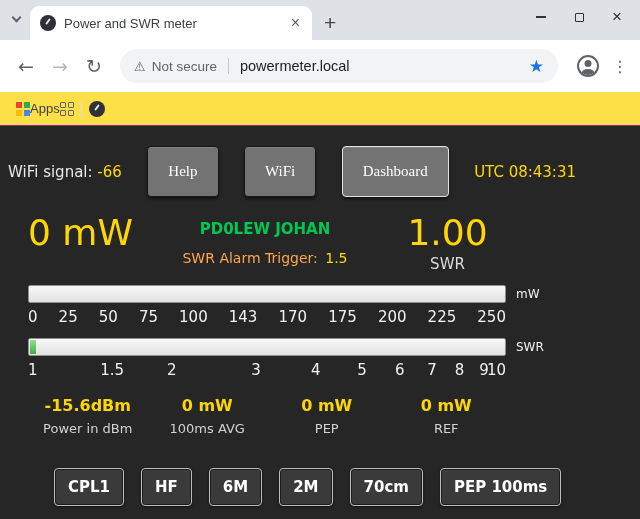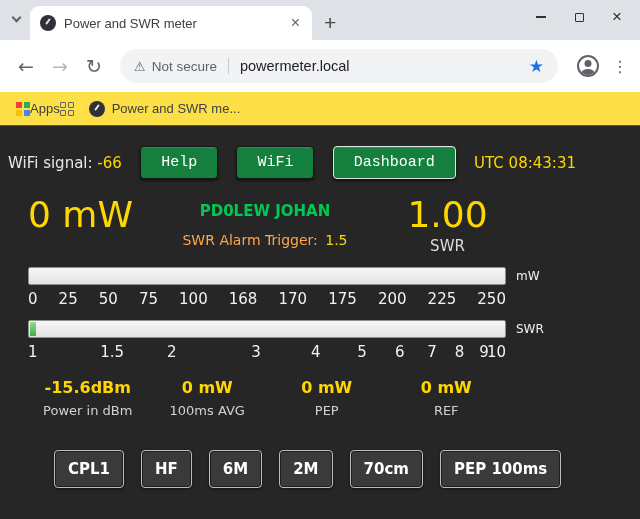--- a/index.html
+++ b/index.html
@@ -45,21 +45,21 @@
   .squares i { border:1.5px solid #5f6368; border-radius:1px; }
   .bm-divider { width:1px; height:18px; background:#dadce0; margin:0 7px; }
   .bm-label { font-size:13px; color:#3c4043; white-space:nowrap; cursor:pointer; }
   .bookmark { display:flex; align-items:center; gap:7px; cursor:pointer; }
 
   
   .content { flex:1; background:#262626; color:#eee; font-family:"DejaVu Sans", sans-serif; overflow:hidden; }
   .ctl-row { display:flex; align-items:center; margin:20px 64px 0 8px; justify-content:space-between; }
   .wifi { font-size:15px; color:#e8e8e8; white-space:nowrap; }
   .wifi b { color:var(--accent-yellow,#ffd700); font-weight:normal; }
-  .btn { background:#15803d; color:#fff; border:1px solid #171717; border-radius:4px; padding:7px 20px; font-size:15px; font-family:Liberation Mono, monospace; cursor:pointer;
+  .btn { background:#737373; color:#fff; border:1px solid #171717; border-radius:4px; padding:16px 20px; font-size:15px; font-family:Liberation Serif, serif; cursor:pointer;
          box-shadow:0 2px 3px rgba(0,0,0,.55), inset 0 1px 0 rgba(255,255,255,.12); }
   .btn.focused { border:1px solid #e3e3e3; }
   .utc { color:var(--accent-yellow,#ffd700); font-size:15px; white-space:nowrap; }
 
   .big-row { display:grid; grid-template-columns:137px 200px 165px; margin:18px 0 0 28px; }
   .big-val { font-size:36px; line-height:1.0; color:var(--accent-yellow,#ffd700); white-space:nowrap; }
   .mid-col { text-align:center; padding-top:5px; }
   .callsign { color:var(--callsign-green,#00c853); font-size:15px; font-weight:bold; }
   .alarm { margin-top:12px; font-size:14px; color:var(--alarm-orange,#ffa64d); white-space:nowrap; }
   .alarm b { color:var(--accent-yellow,#ffd700); font-weight:normal; margin-left:3px; }
@@ -137,21 +137,20 @@
     <span class="bm-label">Apps</span>
     <span class="squares">
         <i></i>
         <i></i>
         <i></i>
         <i></i>
       </span>
     <span class="bm-divider"></span>
     <div class="bookmark">
       <span class="favicon"></span>
-      <span class="bm-label">Power and SWR me...</span>
     </div>
   </div>
 
   <div class="content">
 
     <div class="ctl-row">
       <span class="wifi"><span>WiFi signal:</span> <b>-66</b></span>
       <button class="btn">Help</button>
       <button class="btn">WiFi</button>
       <button class="btn focused">Dashboard</button>
@@ -175,21 +174,21 @@
         <div class="meter-fill" style="width: 0%;"></div>
       </div>
       <span class="meter-label">mW</span>
     </div>
     <div class="scale">
       <span>0</span>
       <span>25</span>
       <span>50</span>
       <span>75</span>
       <span>100</span>
-      <span>168</span>
+      <span>143</span>
       <span>170</span>
       <span>175</span>
       <span>200</span>
       <span>225</span>
       <span>250</span>
     </div>
 
     <div class="meter-row">
       <div class="meter">
         <div class="meter-fill" style="width: 1.3%;"></div>

